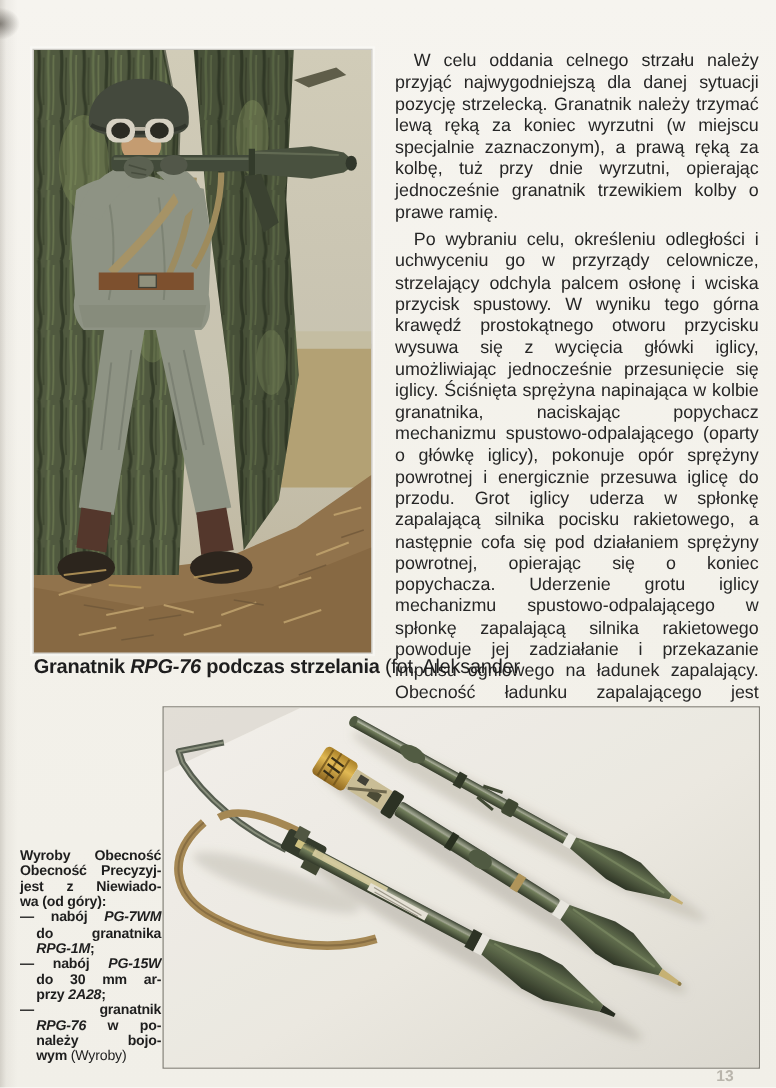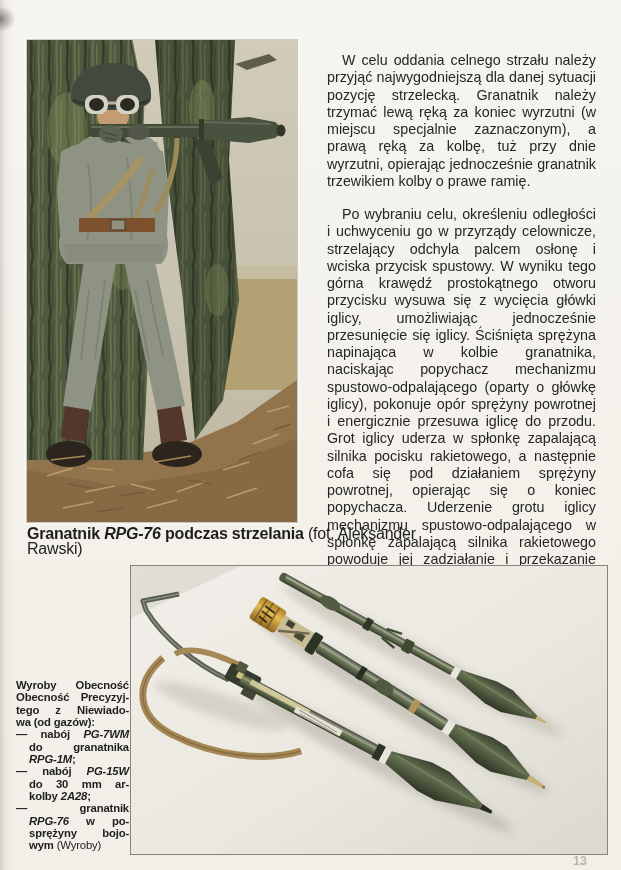--- a/index.html
+++ b/index.html
@@ -20,21 +20,21 @@
     position:absolute;left:27px;top:40px;width:270px;height:482px;margin:0;
     outline:1px solid rgba(70,65,55,0.25);
     box-shadow:0 0 0 3px rgba(255,255,255,0.35);
   }
   
   .article{
     position:absolute;left:311px;top:36px;width:301px;height:492px;
     font-size:14.3px;line-height:17.25px;text-align:justify;
     color:#262626;
   }
-  .article p{margin:16px;text-indent:15px;}
+  .article p{margin:5px;text-indent:15px;}
   
   .caption-top{
     position:absolute;left:27px;top:526px;width:300px;
     font-size:16px;line-height:15px;letter-spacing:-0.2px;color:#1e1e1e;
   }
   .caption-top .ln{white-space:pre;}
   .b{font-weight:bold;}
   .bi{font-weight:bold;font-style:italic;}
   .r{font-weight:normal;}
   
@@ -190,37 +190,36 @@
   </svg>
 </figure>
 
 <div class="article">
   <p>W celu oddania celnego strzału należy przyjąć najwygodniejszą dla danej sytuacji pozycję strzelecką. Granatnik należy trzymać lewą ręką za koniec wyrzutni (w miejscu specjalnie zaznaczonym), a prawą ręką za kolbę, tuż przy dnie wyrzutni, opierając jednocześnie granatnik trzewikiem kolby o prawe ramię.</p>
   <p>Po wybraniu celu, określeniu odległości i uchwyceniu go w przyrządy celownicze, strzelający odchyla palcem osłonę i wciska przycisk spustowy. W wyniku tego górna krawędź prostokątnego otworu przycisku wysuwa się z wycięcia główki iglicy, umożliwiając jednocześnie przesunięcie się iglicy. Ściśnięta sprężyna napinająca w kolbie granatnika, naciskając popychacz mechanizmu spustowo-odpalającego (oparty o główkę iglicy), pokonuje opór sprężyny powrotnej i energicznie przesuwa iglicę do przodu. Grot iglicy uderza w spłonkę zapalającą silnika pocisku rakietowego, a następnie cofa się pod działaniem sprężyny powrotnej, opierając się o koniec popychacza. Uderzenie grotu iglicy mechanizmu spustowo-odpalającego w spłonkę zapalającą silnika rakietowego powoduje jej zadziałanie i przekazanie impulsu ogniowego na ładunek zapalający. Obecność ładunku zapalającego jest niezbędna dla zapewnienia odpowiednich warunków zapłonu silnika rakietowego. Zapalenie się lasek ładunku prochowego silnika rakietowego powoduje gwałtowny wzrost ciśnienia gazów prochowych i wypchnięcie uszczelniaczy z dysz silnika.</p>
 </div>
 
 <div class="caption-top">
   <div class="ln"><span class="b">Granatnik </span><span class="bi">RPG-76</span><span class="b"> podczas strzelania </span><span class="r">(fot. Aleksander</span></div>
-  <div class="ln"><span class="r">Rawski)</span></div>
 </div>
 
 <div class="caption-bottom">
   <div class="cl just">Wyroby Obecność</div>
   <div class="cl just">Obecność Precyzyj-</div>
-  <div class="cl just">tego z Niewiado-</div>
-  <div class="cl">wa (od gazów):</div>
+  <div class="cl just">jest z Niewiado-</div>
+  <div class="cl">wa (od góry):</div>
   <div class="cl just hang"><span>— </span><span>nabój </span><span class="bi">PG-7WM</span></div>
   <div class="cl just ind">do granatnika</div>
   <div class="cl ind"><span class="bi">RPG-1M</span><span>;</span></div>
   <div class="cl just hang"><span>— </span><span>nabój </span><span class="bi">PG-15W</span></div>
   <div class="cl just ind">do 30 mm ar-</div>
-  <div class="cl ind"><span>kolby </span><span class="bi">2A28</span><span>;</span></div>
+  <div class="cl ind"><span>przy </span><span class="bi">2A28</span><span>;</span></div>
   <div class="cl just hang"><span>— </span><span>granatnik</span></div>
   <div class="cl just ind"><span class="bi">RPG-76</span><span> w po-</span></div>
-  <div class="cl just ind">sprężyny bojo-</div>
+  <div class="cl just ind">należy bojo-</div>
   <div class="cl ind"><span>wym </span><span class="r">(Wyroby)</span></div>
 </div>
 
 <figure class="photo-bottom">
   <svg width="476" height="288" viewBox="0 0 476 288">
     <defs>
       <linearGradient id="tableBg" x1="0" y1="0" x2="1" y2="1">
         <stop offset="0" stop-color="#f4f2ec"></stop>
         <stop offset="0.55" stop-color="#eceae2"></stop>
         <stop offset="1" stop-color="#dcdad0"></stop>

